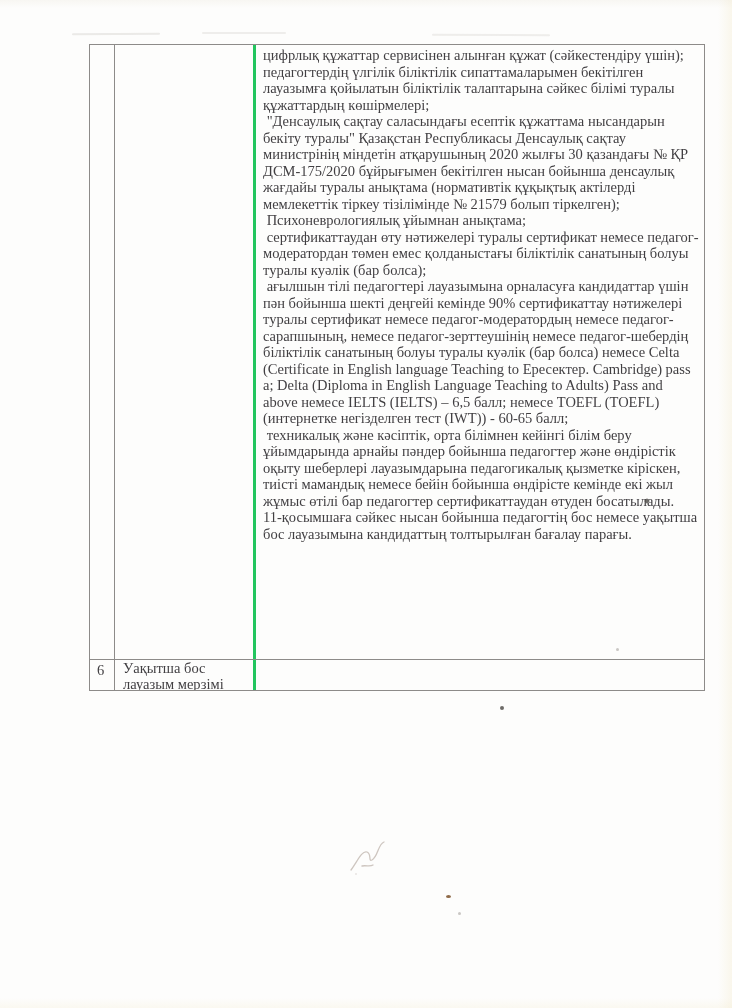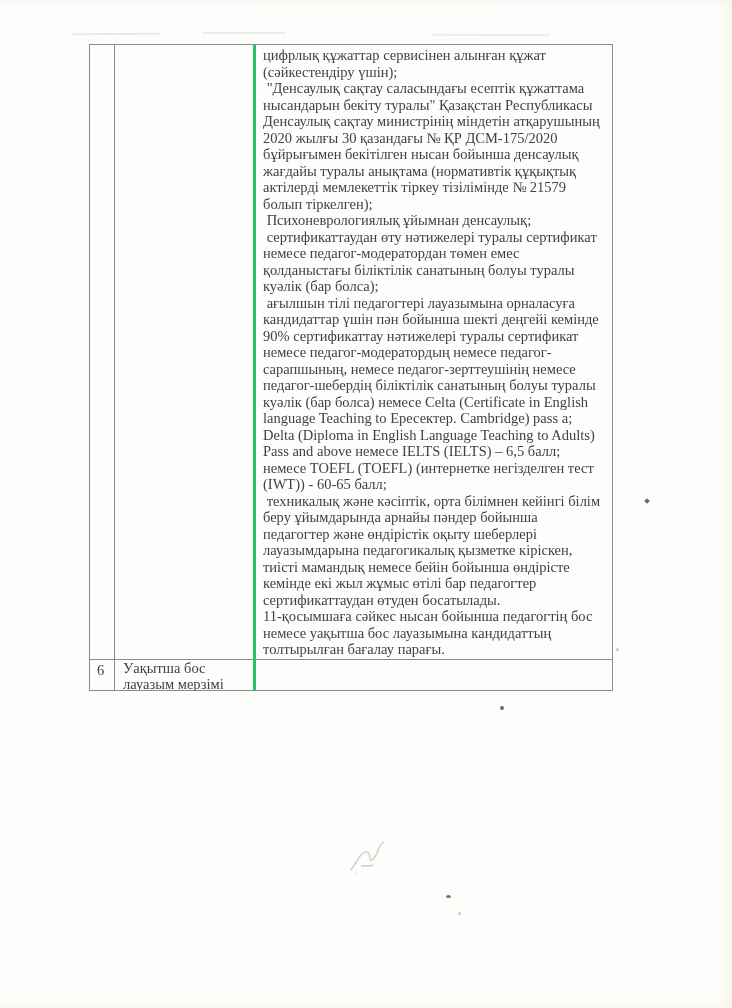--- a/index.html
+++ b/index.html
@@ -22,21 +22,21 @@
     background:
       linear-gradient(to left, rgba(243,234,205,0.35), rgba(243,234,205,0) 14px),
       linear-gradient(to top, rgba(243,234,205,0.25), rgba(243,234,205,0) 10px),
       linear-gradient(to bottom, rgba(235,231,220,0.30), rgba(235,231,220,0) 8px);
   }
 
   .doc-table {
     position: absolute;
     left: 89px;
     top: 44px;
-    width: 524px;
+    width: 616px;
     border: 1px solid #8d8b89;
     box-sizing: border-box;
     background: transparent;
   }
   .t-row {
     display: flex;
     box-sizing: border-box;
   }
   .t-row.main {
     height: 614px;
@@ -111,22 +111,23 @@
 <body>
 
 <div class="scan-tint"></div>
 
 <div class="doc-table">
   <div class="t-row main">
     <div class="cell col-num"></div>
     <div class="cell col-label"></div>
     <div class="cell col-content" id="requirements-cell">
         <p>цифрлық құжаттар сервисінен алынған құжат (сәйкестендіру үшін);</p>
+        <p>педагогтердің үлгілік біліктілік сипаттамаларымен бекітілген лауазымға қойылатын біліктілік талаптарына сәйкес білімі туралы құжаттардың көшірмелері;</p>
         <p> "Денсаулық сақтау саласындағы есептік құжаттама нысандарын бекіту туралы" Қазақстан Республикасы Денсаулық сақтау министрінің міндетін атқарушының 2020 жылғы 30 қазандағы № ҚР ДСМ-175/2020 бұйрығымен бекітілген нысан бойынша денсаулық жағдайы туралы анықтама (нормативтік құқықтық актілерді мемлекеттік тіркеу тізілімінде № 21579 болып тіркелген);</p>
-        <p> Психоневрологиялық ұйымнан денсаулық;</p>
+        <p> Психоневрологиялық ұйымнан анықтама;</p>
         <p> сертификаттаудан өту нәтижелері туралы сертификат немесе педагог-модератордан төмен емес қолданыстағы біліктілік санатының болуы туралы куәлік (бар болса);</p>
         <p> ағылшын тілі педагогтері лауазымына орналасуға кандидаттар үшін пән бойынша шекті деңгейі кемінде 90% сертификаттау нәтижелері туралы сертификат немесе педагог-модератордың немесе педагог-сарапшының, немесе педагог-зерттеушінің немесе педагог-шебердің біліктілік санатының болуы туралы куәлік (бар болса) немесе Celta (Certificate in English language Teaching to Ересектер. Cambridge) pass a; Delta (Diploma in English Language Teaching to Adults) Pass and above немесе IELTS (IELTS) – 6,5 балл; немесе TOEFL (TOEFL) (интернетке негізделген тест (IWT)) - 60-65 балл;</p>
         <p> техникалық және кәсіптік, орта білімнен кейінгі білім беру ұйымдарында арнайы пәндер бойынша педагогтер және өндірістік оқыту шеберлері лауазымдарына педагогикалық қызметке кіріскен, тиісті мамандық немесе бейін бойынша өндірісте кемінде екі жыл жұмыс өтілі бар педагогтер сертификаттаудан өтуден босатылады.</p>
         <p>11-қосымшаға сәйкес нысан бойынша педагогтің бос немесе уақытша бос лауазымына кандидаттың толтырылған бағалау парағы.</p>
       </div>
   </div>
   <div class="t-row second">
     <div class="cell col-num">6</div>
     <div class="cell col-label">Уақытша бос лауазым мерзімі</div>
     <div class="cell col-content"></div>

